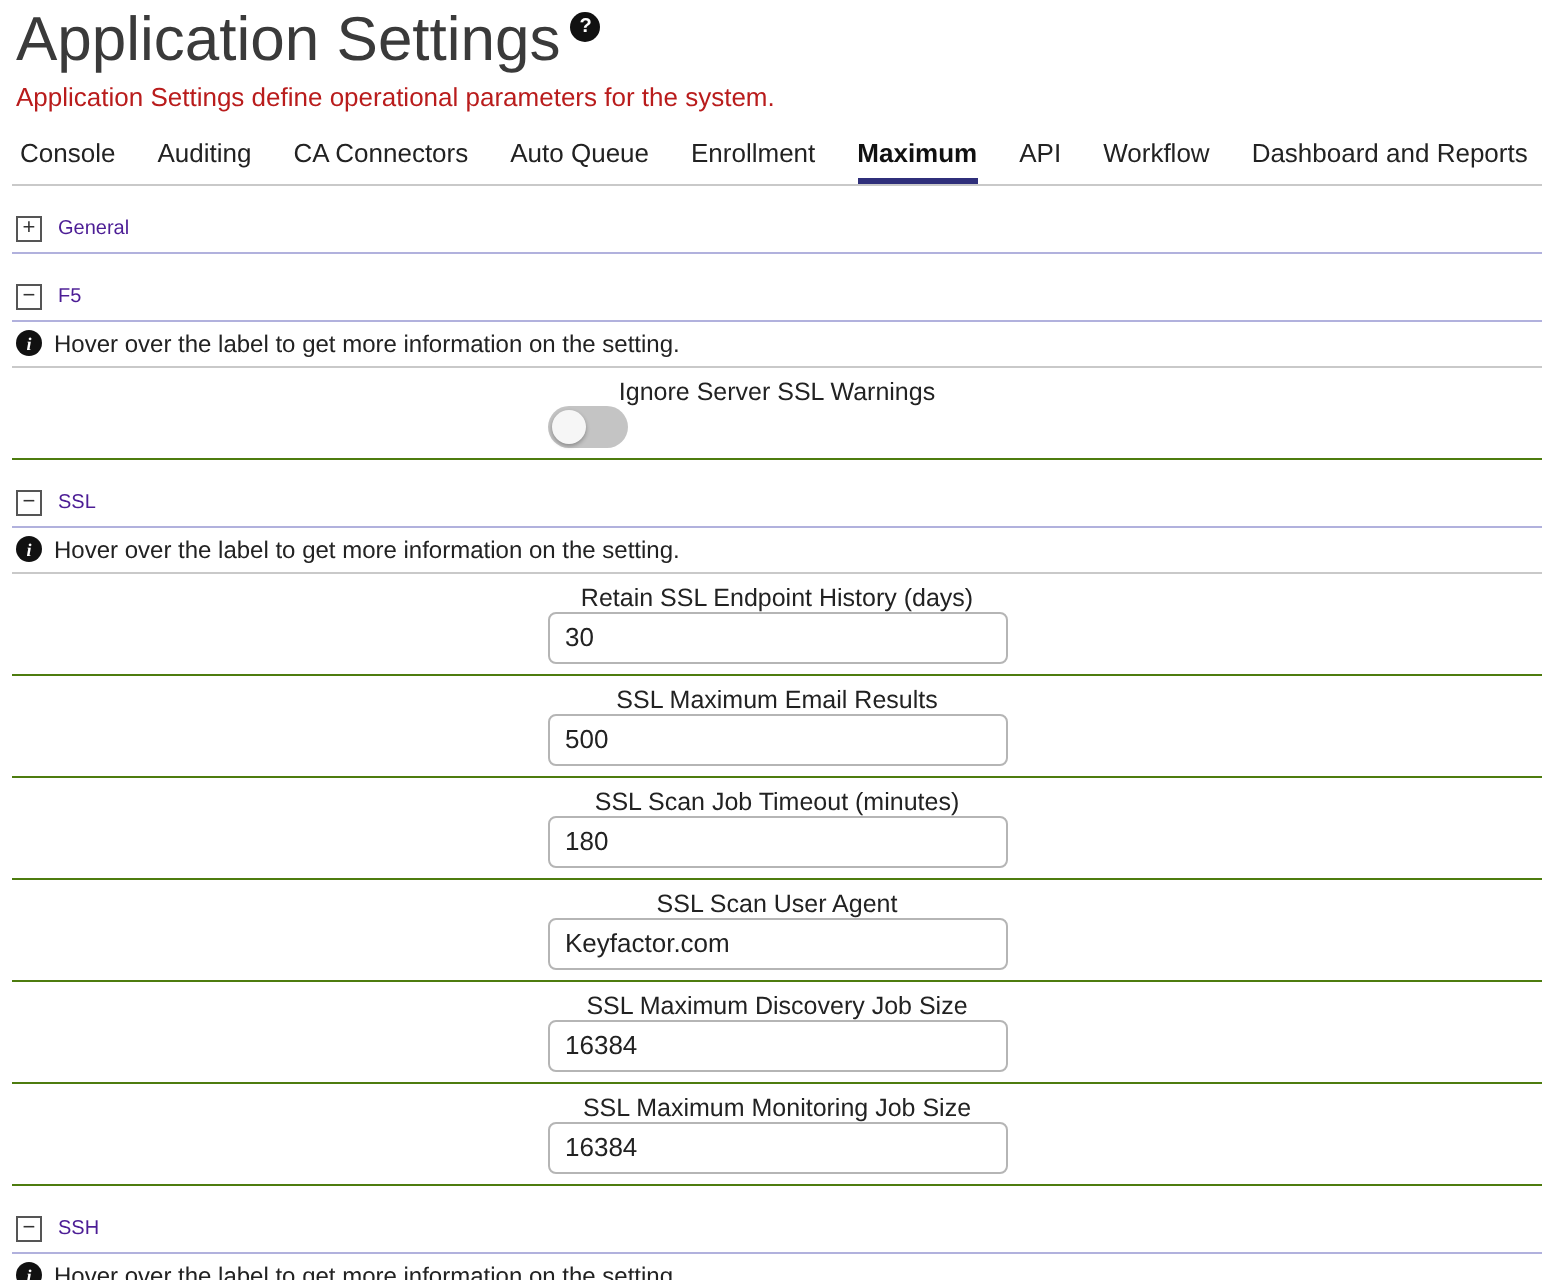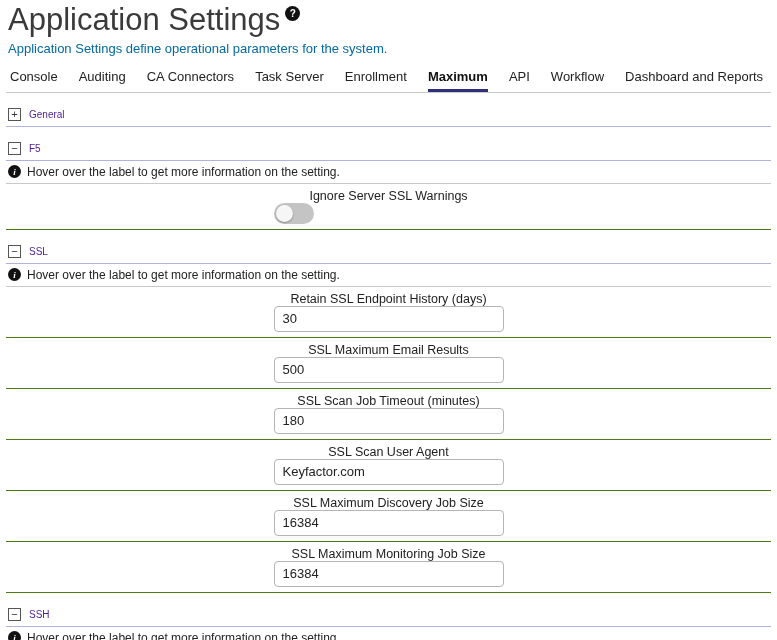--- a/index.html
+++ b/index.html
@@ -6,21 +6,21 @@
   html,body { margin:0; padding:0; background:#fff; }
   body { font-family:"Liberation Sans", sans-serif; color:#333; }
   .page { width:777px; height:640px; padding:2px 6px 0 6px; overflow:hidden; background:#fff; }
 
   .title-row { display:flex; align-items:flex-start; gap:5px; padding:0 2px; }
   .page-title { margin:0; font-size:31px; font-weight:400; color:#3a3a3a; line-height:1.15; }
   .help-icon { width:15px; height:15px; border-radius:50%; background:#111; color:#fff;
                font-size:10px; font-weight:bold; display:inline-flex; align-items:center;
                justify-content:center; margin-top:4px; cursor:pointer; }
 
-  .subtitle { font-size:13px; color:#0369a1; padding:3px 2px 8px 2px; }
+  .subtitle { font-size:13px; color:#b91c1c; padding:3px 2px 8px 2px; }
 
   .tabs { display:flex; gap:21px; border-bottom:1px solid #c9c9c9; padding:0 4px; font-size:13px; }
   .tab { padding:5px 0 8px 0; cursor:pointer; color:#222; white-space:nowrap; }
   .tab.active { font-weight:bold; border-bottom:3px solid #2f2f7a; padding-bottom:5px; color:#111; }
 
   .section-header { display:flex; align-items:center; gap:8px; padding:5px 2px;
                     border-bottom:1px solid #b1b1dd; margin-top:10px; cursor:pointer; }
   .section-title { font-size:10px; color:#4c1d95; }
   .toggle-box { width:13px; height:13px; border:1px solid #555; color:#333; font-size:11px;
                 line-height:1; display:inline-flex; align-items:center; justify-content:center;
@@ -62,21 +62,21 @@
     <h1 class="page-title">Application Settings</h1>
     <span class="help-icon">?</span>
   </div>
 
   <div class="subtitle">Application Settings define operational parameters for the system.</div>
 
   <div class="tabs">
     <div class="tab">Console</div>
     <div class="tab">Auditing</div>
     <div class="tab">CA Connectors</div>
-    <div class="tab">Task Server</div>
+    <div class="tab">Auto Queue</div>
     <div class="tab">Enrollment</div>
     <div class="tab active">Maximum</div>
     <div class="tab">API</div>
     <div class="tab">Workflow</div>
     <div class="tab">Dashboard and Reports</div>
   </div>
 
   <div class="section-header">
     <span class="toggle-box">+</span>
     <span class="section-title">General</span>

